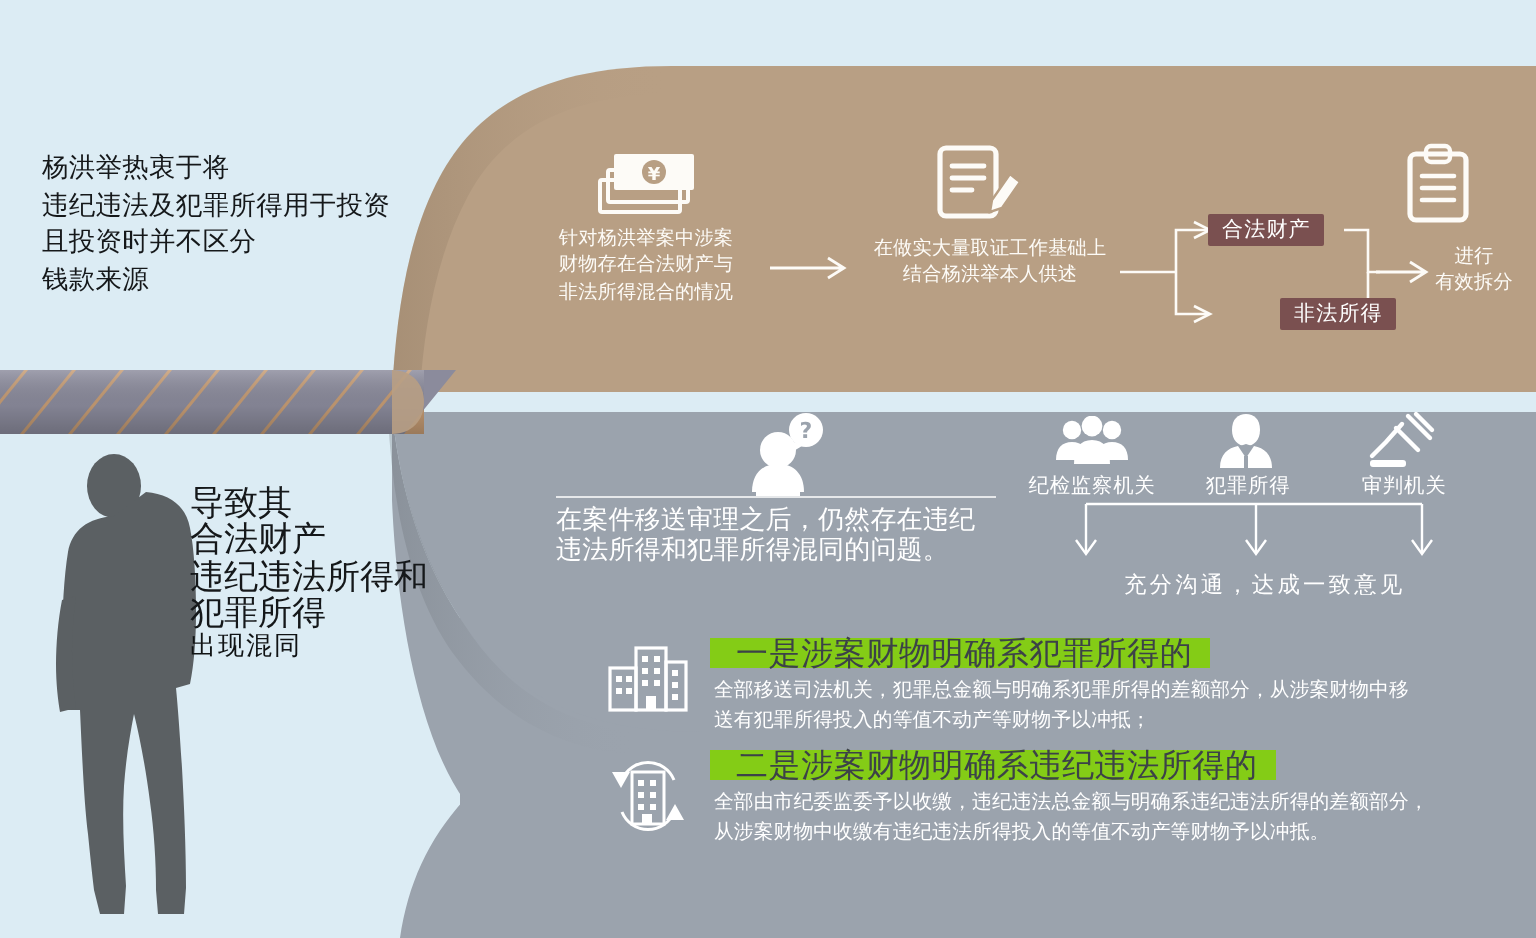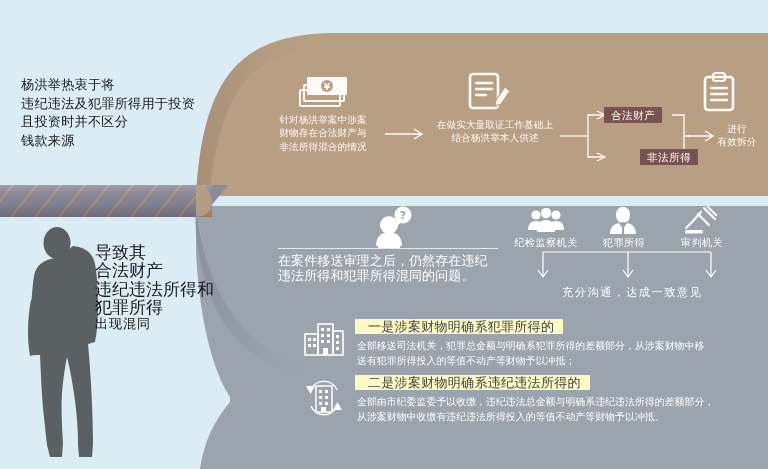--- a/index.html
+++ b/index.html
@@ -56,22 +56,22 @@
     white-space:pre-line;letter-spacing:.1px;
   }
   .org-label{
     position:absolute;color:#ffffff;font-size:10.2px;letter-spacing:.4px;
     text-align:center;
   }
   .consensus{
     position:absolute;color:#ffffff;font-size:11.2px;letter-spacing:1.6px;
   }
   .bbox-title{
-    position:absolute;background:#fef9c3;color:#3c4248;
-    font-size:13px;line-height:15px;height:15px;padding:0 9px 0 13px;
+    position:absolute;background:#84cc16;color:#3c4248;
+    font-size:16px;line-height:15px;height:15px;padding:0 9px 0 13px;
     letter-spacing:.3px;display:flex;align-items:center;
   }
   .bbox-body{
     position:absolute;color:#ffffff;font-size:9.9px;line-height:14.6px;
     white-space:pre-line;letter-spacing:.05px;
   }
 </style>
 </head>
 <body>
 

